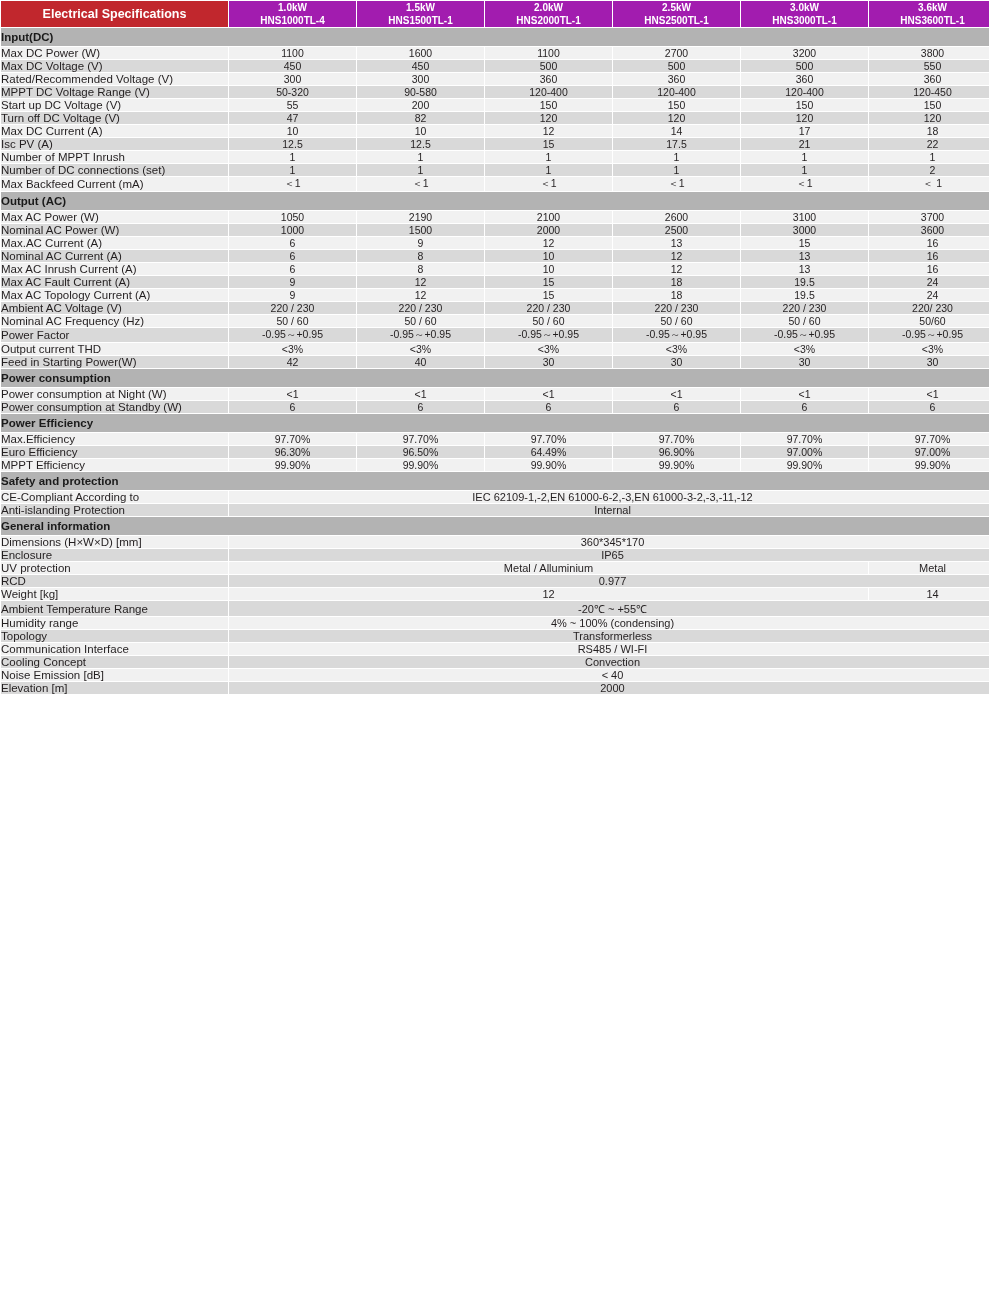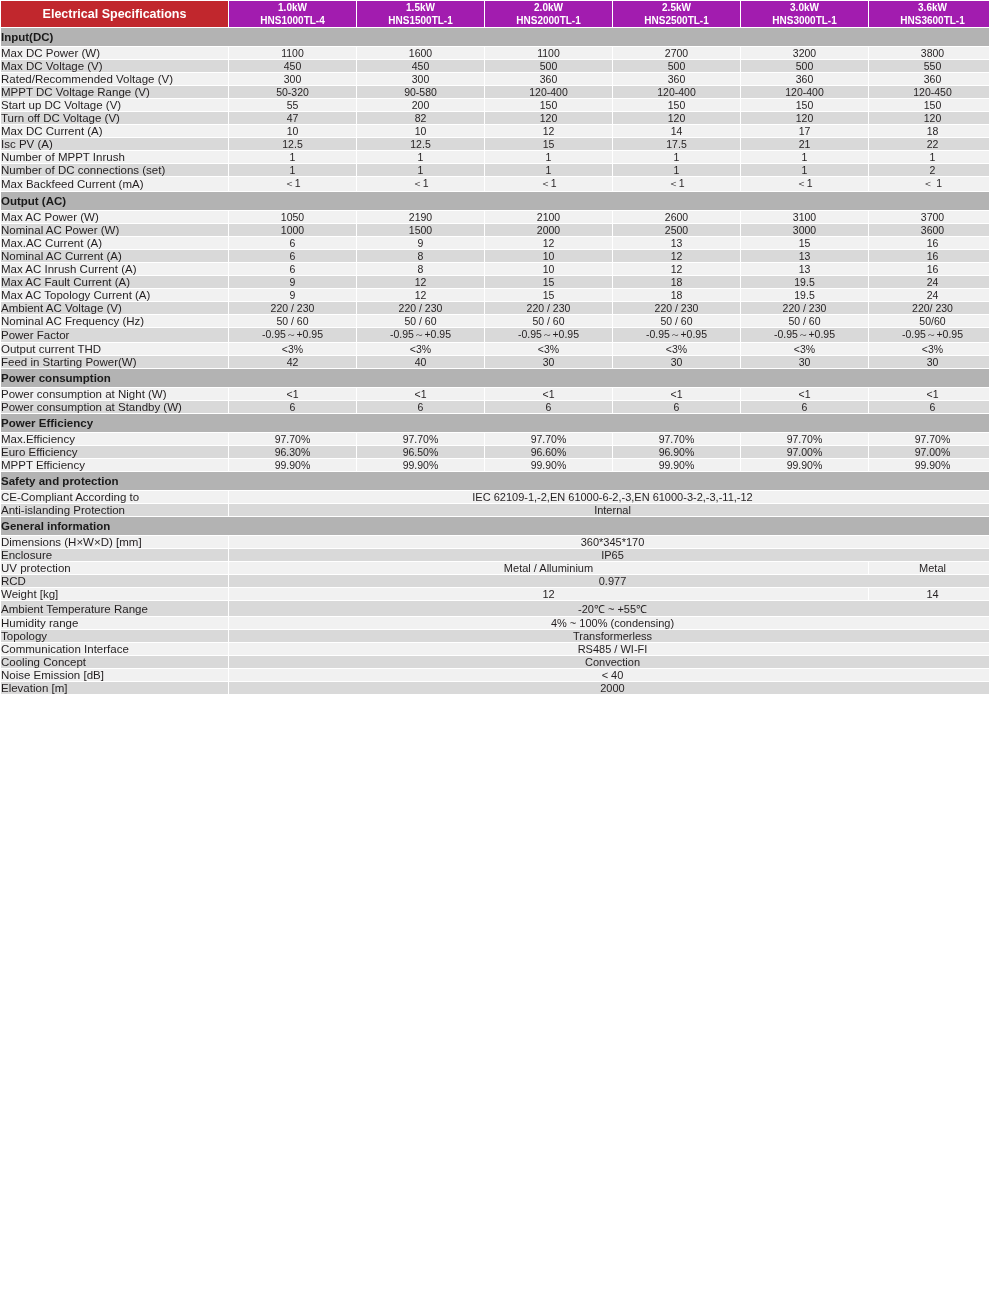--- a/index.html
+++ b/index.html
@@ -353,21 +353,21 @@
         <td class="val">97.70%</td>
         <td class="val">97.70%</td>
         <td class="val">97.70%</td>
         <td class="val">97.70%</td>
         <td class="val">97.70%</td>
       </tr>
       <tr class="row-dark">
         <td class="lbl">Euro Efficiency</td>
         <td class="val">96.30%</td>
         <td class="val">96.50%</td>
-        <td class="val">96.60%</td>
+        <td class="val">64.49%</td>
         <td class="val">96.90%</td>
         <td class="val">97.00%</td>
         <td class="val">97.00%</td>
       </tr>
       <tr class="row-light">
         <td class="lbl">MPPT Efficiency</td>
         <td class="val">99.90%</td>
         <td class="val">99.90%</td>
         <td class="val">99.90%</td>
         <td class="val">99.90%</td>

